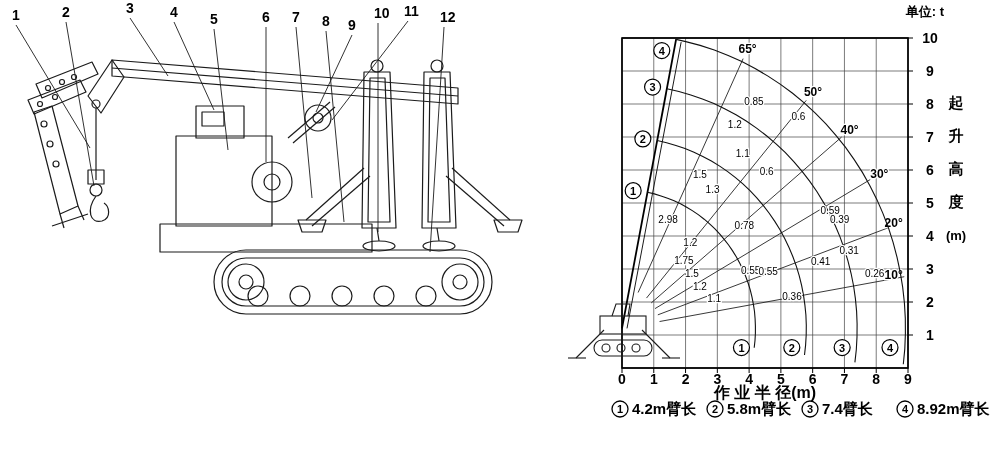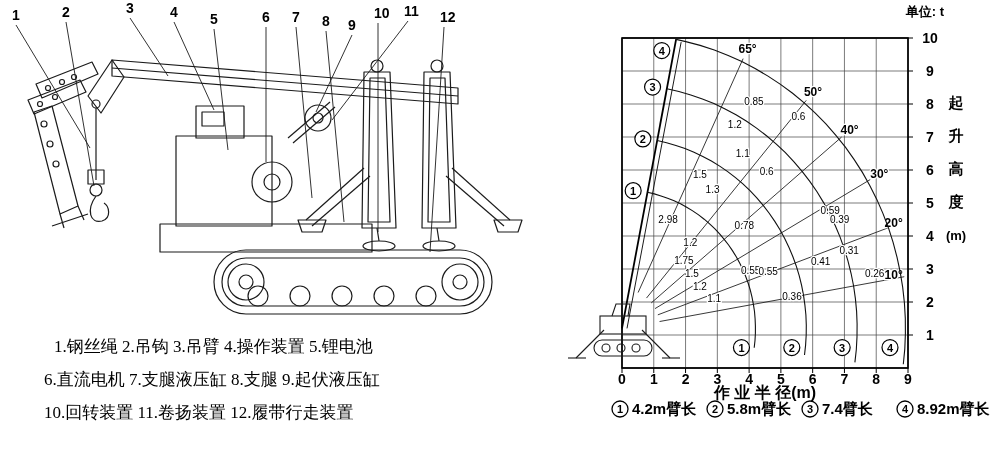--- a/index.html
+++ b/index.html
@@ -96,25 +96,20 @@
       <text stroke="#fff" stroke-width="2.5" paint-order="stroke" fill="#000" font-family="&quot;Liberation Sans&quot;, sans-serif" x="322" y="26" font-size="14" font-weight="bold">8</text>
       <line x1="352" y1="35" x2="316" y2="112" stroke="#1b1b1b" stroke-width="0.9"></line>
       <text stroke="#fff" stroke-width="2.5" paint-order="stroke" fill="#000" font-family="&quot;Liberation Sans&quot;, sans-serif" x="348" y="30" font-size="14" font-weight="bold">9</text>
       <line x1="378" y1="23" x2="378" y2="232" stroke="#1b1b1b" stroke-width="0.9"></line>
       <text stroke="#fff" stroke-width="2.5" paint-order="stroke" fill="#000" font-family="&quot;Liberation Sans&quot;, sans-serif" x="374" y="18" font-size="14" font-weight="bold">10</text>
       <line x1="408" y1="21" x2="332" y2="120" stroke="#1b1b1b" stroke-width="0.9"></line>
       <text stroke="#fff" stroke-width="2.5" paint-order="stroke" fill="#000" font-family="&quot;Liberation Sans&quot;, sans-serif" x="404" y="16" font-size="14" font-weight="bold">11</text>
       <line x1="444" y1="27" x2="430" y2="252" stroke="#1b1b1b" stroke-width="0.9"></line>
       <text stroke="#fff" stroke-width="2.5" paint-order="stroke" fill="#000" font-family="&quot;Liberation Sans&quot;, sans-serif" x="440" y="22" font-size="14" font-weight="bold">12</text>
     </svg>
-  <div class="legend-block">
-    <div class="legend-line l1">1.钢丝绳 2.吊钩 3.吊臂 4.操作装置 5.锂电池</div>
-    <div class="legend-line">6.直流电机 7.支腿液压缸 8.支腿 9.起伏液压缸</div>
-    <div class="legend-line">10.回转装置 11.卷扬装置 12.履带行走装置</div>
-  </div>
 </div>
 
 <div class="panel" id="right-panel">
   <svg id="chart-svg" width="440" height="450" viewBox="0 0 440 450">
       <line x1="62" y1="38" x2="62" y2="368" stroke="#444" stroke-width="1.3"></line>
       <line x1="93.77777777777777" y1="38" x2="93.77777777777777" y2="368" stroke="#444" stroke-width="0.7"></line>
       <line x1="125.55555555555556" y1="38" x2="125.55555555555556" y2="368" stroke="#444" stroke-width="0.7"></line>
       <line x1="157.33333333333331" y1="38" x2="157.33333333333331" y2="368" stroke="#444" stroke-width="0.7"></line>
       <line x1="189.11111111111111" y1="38" x2="189.11111111111111" y2="368" stroke="#444" stroke-width="0.7"></line>
       <line x1="220.88888888888889" y1="38" x2="220.88888888888889" y2="368" stroke="#444" stroke-width="0.7"></line>

